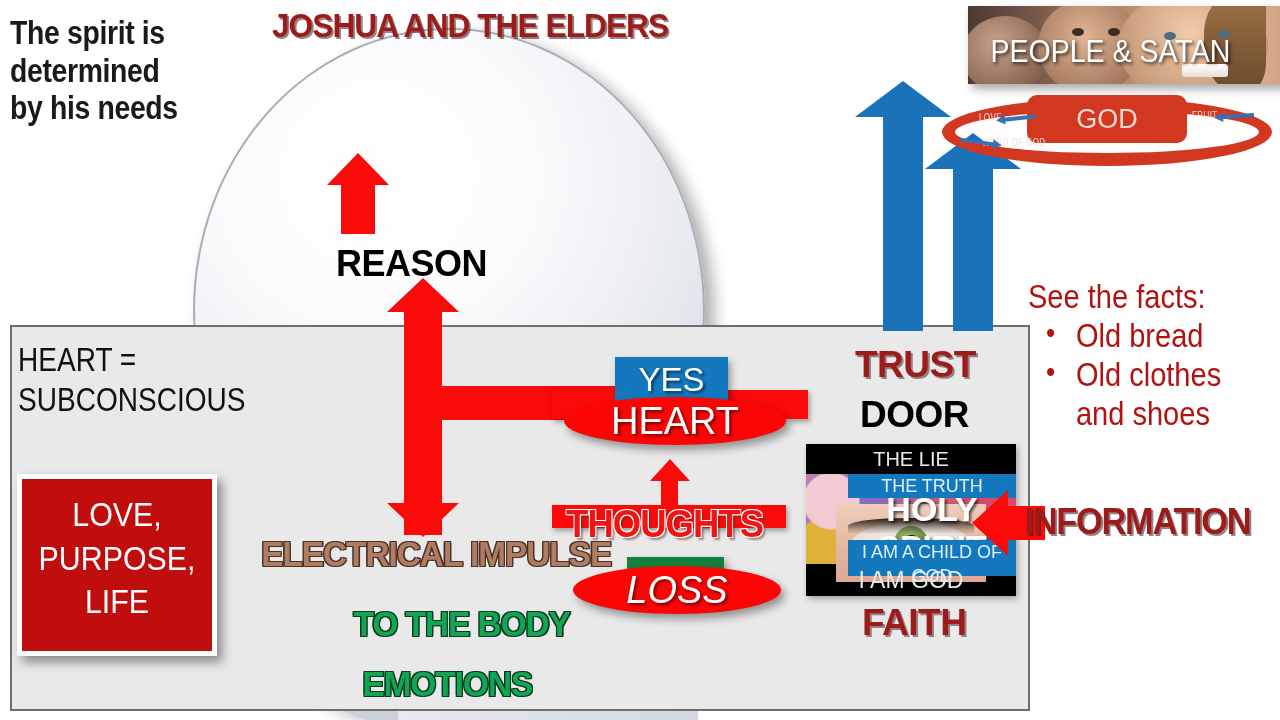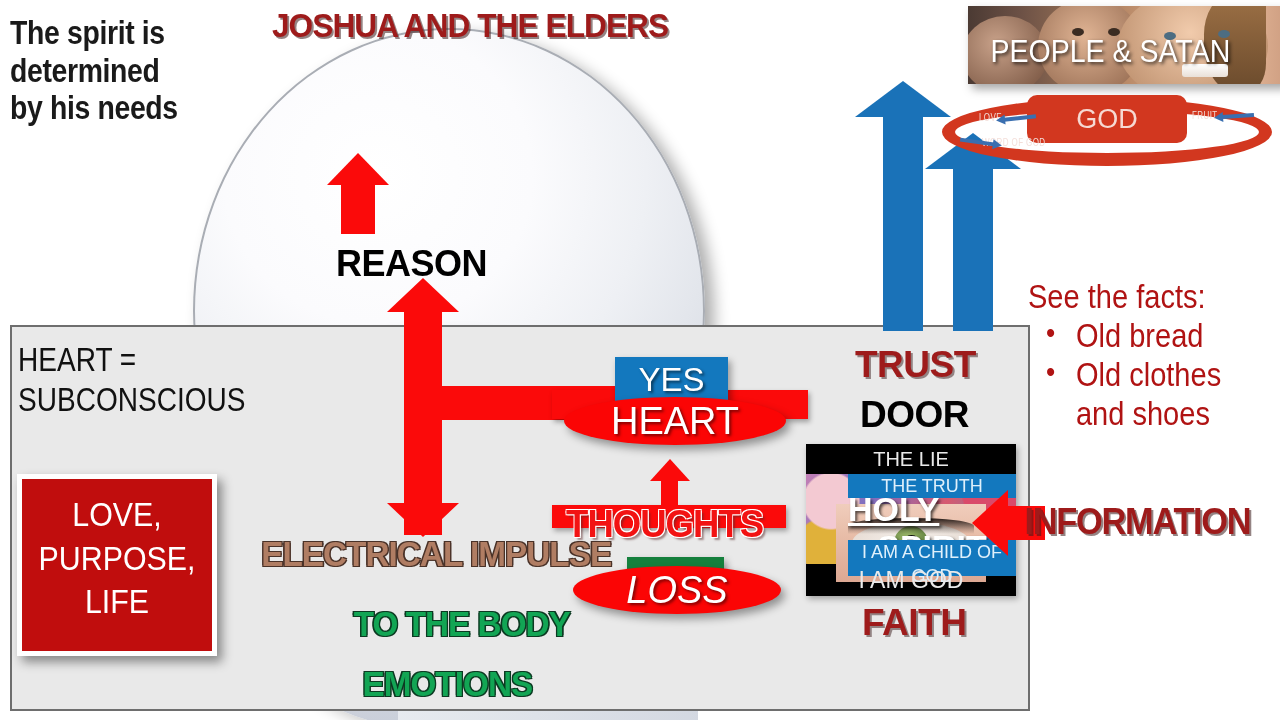--- a/index.html
+++ b/index.html
@@ -144,22 +144,22 @@
   #iris{position:absolute;left:88px;top:52px;width:34px;height:34px;border-radius:50%;
         background:radial-gradient(circle at 40% 35%,#9db86a 0%,#6f8f4a 55%,#3c5328 100%);}
   #pupil{position:absolute;left:97px;top:61px;width:17px;height:17px;border-radius:50%;background:#0c0c0c;}
   #lash{position:absolute;left:42px;top:44px;width:126px;height:16px;
         background:linear-gradient(180deg,#241a16 0%,rgba(36,26,22,.25) 70%,transparent 100%);
         border-radius:50% 50% 0 0;}
   #truthbar{position:absolute;left:42px;top:30px;width:168px;height:24px;background:#1378be;
             color:#dff0fb;font-size:18px;text-align:center;line-height:24px;}
   #childbar{position:absolute;left:42px;top:96px;width:168px;height:36px;background:#1378be;
             color:#dff0fb;font-size:18px;text-align:center;line-height:24px;}
-  #holy{position:absolute;left:42px;top:46px;width:168px;color:#fff;
-        font-size:34px;font-weight:bold;text-shadow:2px 2px 3px rgba(0,0,0,.65);text-decoration:underline;}
+  #holy{position:absolute;left:42px;top:46px;width:168px;text-align:center;color:#fff;
+        font-size:34px;font-weight:bold;text-shadow:2px 2px 3px rgba(0,0,0,.65);}
   #spirit{position:absolute;left:42px;top:84px;width:168px;text-align:center;color:#fff;
           font-size:34px;font-weight:bold;text-shadow:2px 2px 3px rgba(0,0,0,.65);}
 
   
   #infoShaft{left:1005px;top:506px;width:40px;height:34px;background:#fb0a0a;}
   #infoHead{left:972px;top:490px;width:0;height:0;border-top:33px solid transparent;
             border-bottom:33px solid transparent;border-right:36px solid #fb0a0a;}
   #information{left:1016px;top:501px;font-size:37px;font-weight:bold;color:#9e1b1b;
                letter-spacing:-1.4px;text-shadow:2px 2px 0 rgba(60,30,30,.55);}
   #information span{display:inline-block;transform:scaleX(.93);}

